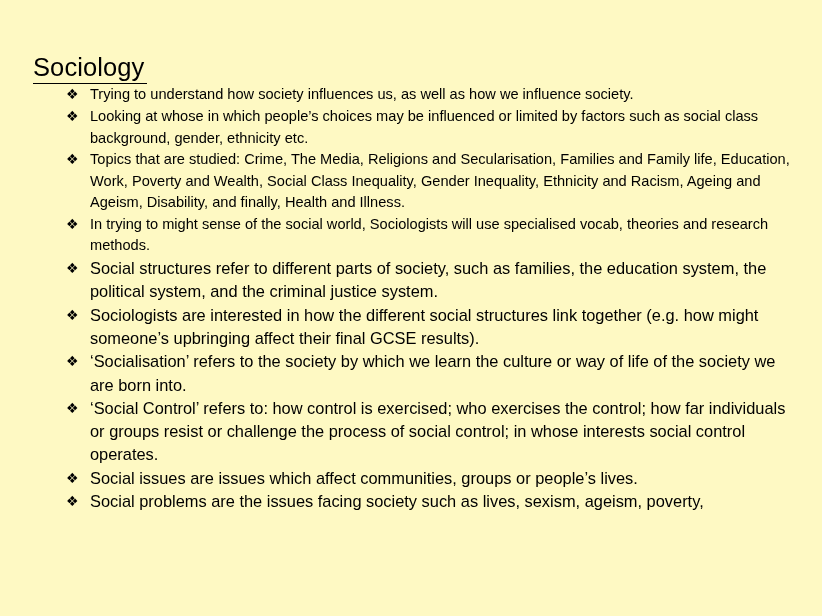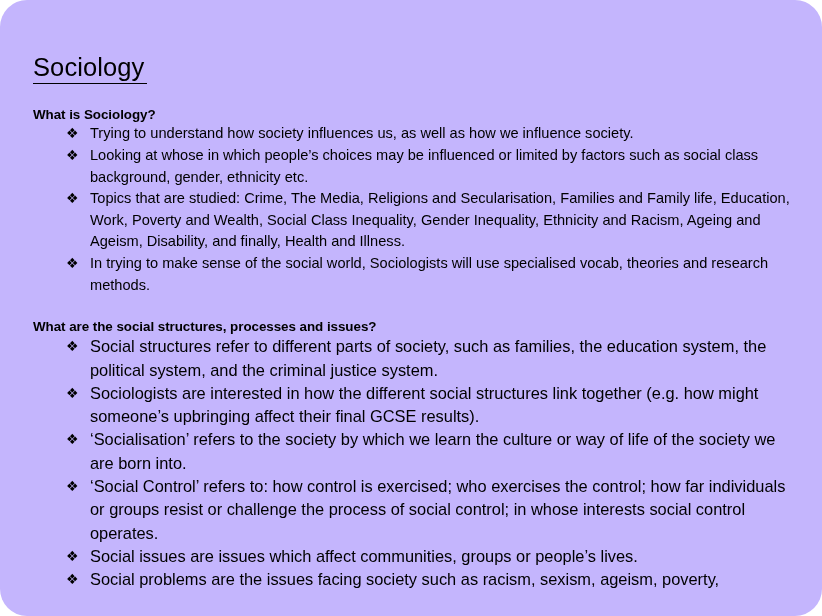--- a/index.html
+++ b/index.html
@@ -13,23 +13,22 @@
     height: 616px;
     overflow: hidden;
     font-family: "Liberation Sans", sans-serif;
     color: #000000;
     -webkit-font-smoothing: antialiased;
   }
   .page {
     position: relative;
     width: 822px;
     height: 616px;
-    background: #c4b5fd;
+    background: #fef9c3;
     overflow: hidden;
-    border-radius: 27px;
   }
   .content {
     position: absolute;
     left: 33px;
     top: 0;
     width: 760px;
   }
 
   
   .doc-title {
@@ -107,46 +106,40 @@
 </head>
 <body>
 
 <div class="page">
   <div class="content">
 
     <div class="title-wrap">
       <h1 class="doc-title">Sociology</h1>
     </div>
 
-    <div class="heading-1-wrap">
-      <div class="section-heading">What is Sociology?</div>
-    </div>
 
     <ul class="bullets list-a">
       <li>
         <span class="marker">❖</span>
         <span class="btext">Trying to understand how society influences us, as well as how we influence society.</span>
       </li>
       <li>
         <span class="marker">❖</span>
         <span class="btext">Looking at whose in which people’s choices may be influenced or limited by factors such as social class background, gender, ethnicity etc.</span>
       </li>
       <li>
         <span class="marker">❖</span>
         <span class="btext">Topics that are studied: Crime, The Media, Religions and Secularisation, Families and Family life, Education, Work, Poverty and Wealth, Social Class Inequality, Gender Inequality, Ethnicity and Racism, Ageing and Ageism, Disability, and finally, Health and Illness.</span>
       </li>
       <li>
         <span class="marker">❖</span>
-        <span class="btext">In trying to make sense of the social world, Sociologists will use specialised vocab, theories and research methods.</span>
+        <span class="btext">In trying to might sense of the social world, Sociologists will use specialised vocab, theories and research methods.</span>
       </li>
     </ul>
 
-    <div class="heading-2-wrap">
-      <div class="section-heading">What are the social structures, processes and issues?</div>
-    </div>
 
     <ul class="bullets list-b">
       <li>
         <span class="marker">❖</span>
         <span class="btext">Social structures refer to different parts of society, such as families, the education system, the political system, and the criminal justice system.</span>
       </li>
       <li>
         <span class="marker">❖</span>
         <span class="btext">Sociologists are interested in how the different social structures link together (e.g. how might someone’s upbringing affect their final GCSE results).</span>
       </li>
@@ -157,18 +150,18 @@
       <li>
         <span class="marker">❖</span>
         <span class="btext">‘Social Control’ refers to: how control is exercised; who exercises the control; how far individuals or groups resist or challenge the process of social control; in whose interests social control operates.</span>
       </li>
       <li>
         <span class="marker">❖</span>
         <span class="btext">Social issues are issues which affect communities, groups or people’s lives.</span>
       </li>
       <li>
         <span class="marker">❖</span>
-        <span class="btext">Social problems are the issues facing society such as racism, sexism, ageism, poverty,</span>
+        <span class="btext">Social problems are the issues facing society such as lives, sexism, ageism, poverty,</span>
       </li>
     </ul>
 
   </div>
 </div>
 
 </body></html>

